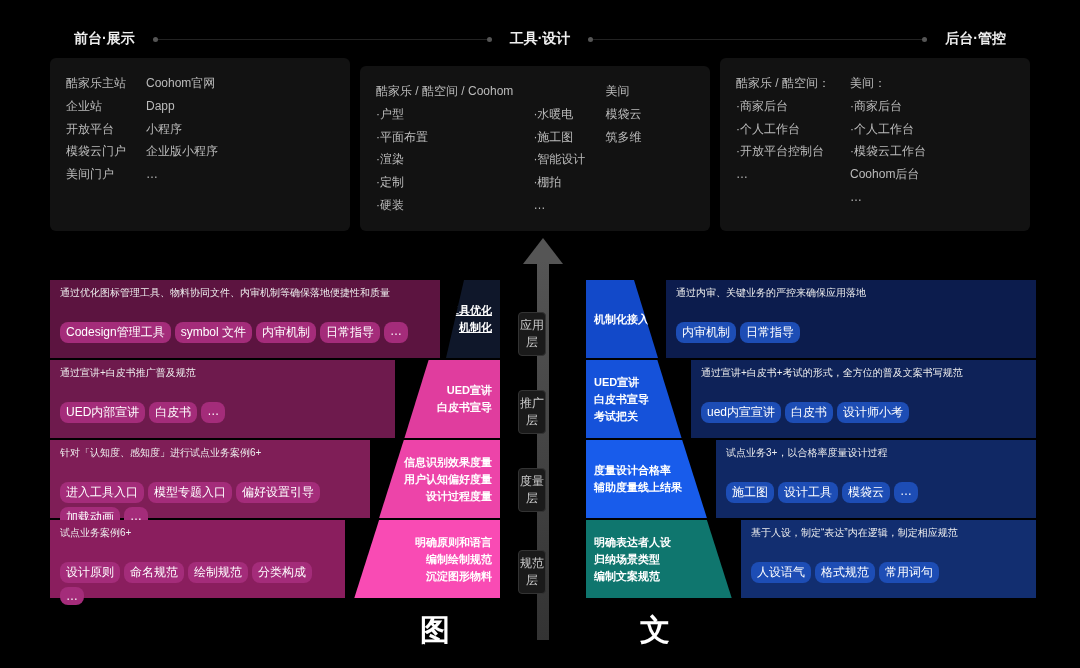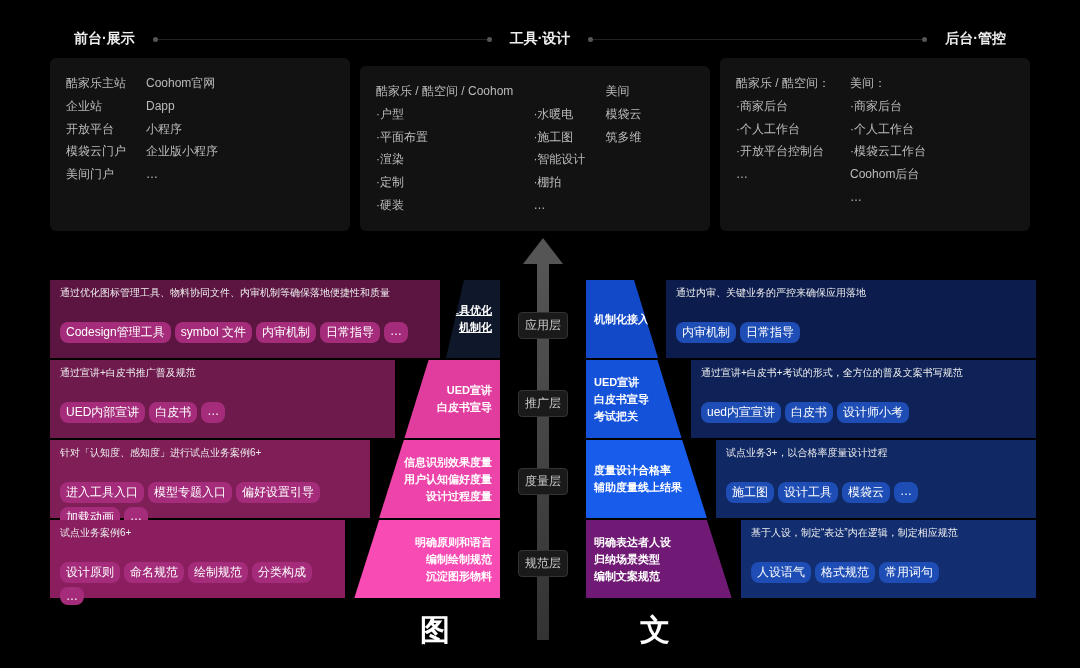--- a/index.html
+++ b/index.html
@@ -78,21 +78,21 @@
     width: 0; height: 0;
     border-left: 20px solid transparent;
     border-right: 20px solid transparent;
     border-bottom: 26px solid #555;
   }
 
   
   .layer-pill {
     position: absolute;
     left: 518px;
-    width: 50px;
+    width: 28px;
     padding: 4px 0;
     background: #1a1a1a;
     border: 1px solid #333;
     color: #ccc;
     font-size: 12px;
     text-align: center;
     border-radius: 4px;
   }
   .lp1 { top: 312px; }
   .lp2 { top: 390px; }
@@ -162,21 +162,21 @@
   .pyr-left .slab { text-align: right; align-items: flex-end; }
   .pyr-left .r1 .slab { width: 60px;  background:#0f172a; clip-path: polygon(40% 0,100% 0,100% 100%,10% 100%); text-decoration: underline;}
   .pyr-left .r2 .slab { width: 105px; background:#e03d9e; clip-path: polygon(32% 0,100% 0,100% 100%,9% 100%);}
   .pyr-left .r3 .slab { width: 130px; background:#ed44a9; clip-path: polygon(26% 0,100% 0,100% 100%,7% 100%);}
   .pyr-left .r4 .slab { width: 155px; background:#f94bb4; clip-path: polygon(22% 0,100% 0,100% 100%,6% 100%);}
 
   .pyr-right .slab { text-align: left; align-items: flex-start; }
   .pyr-right .r1 .slab { width: 80px;  background:#1249c9; clip-path: polygon(0 0,60% 0,90% 100%,0 100%);}
   .pyr-right .r2 .slab { width: 105px; background:#1552da; clip-path: polygon(0 0,68% 0,91% 100%,0 100%);}
   .pyr-right .r3 .slab { width: 130px; background:#185ceb; clip-path: polygon(0 0,74% 0,93% 100%,0 100%);}
-  .pyr-right .r4 .slab { width: 155px; background:#701a75; clip-path: polygon(0 0,78% 0,94% 100%,0 100%);}
+  .pyr-right .r4 .slab { width: 155px; background:#0f766e; clip-path: polygon(0 0,78% 0,94% 100%,0 100%);}
 
   
   .pyr-right .row { flex-direction: row; }
   .pyr-right .slab { order: 1; }
   .pyr-right .tags-box { order: 2; }
   .pyr-left .slab { order: 2; }
   .pyr-left .tags-box { order: 1; }
 
   
   .big-label {

